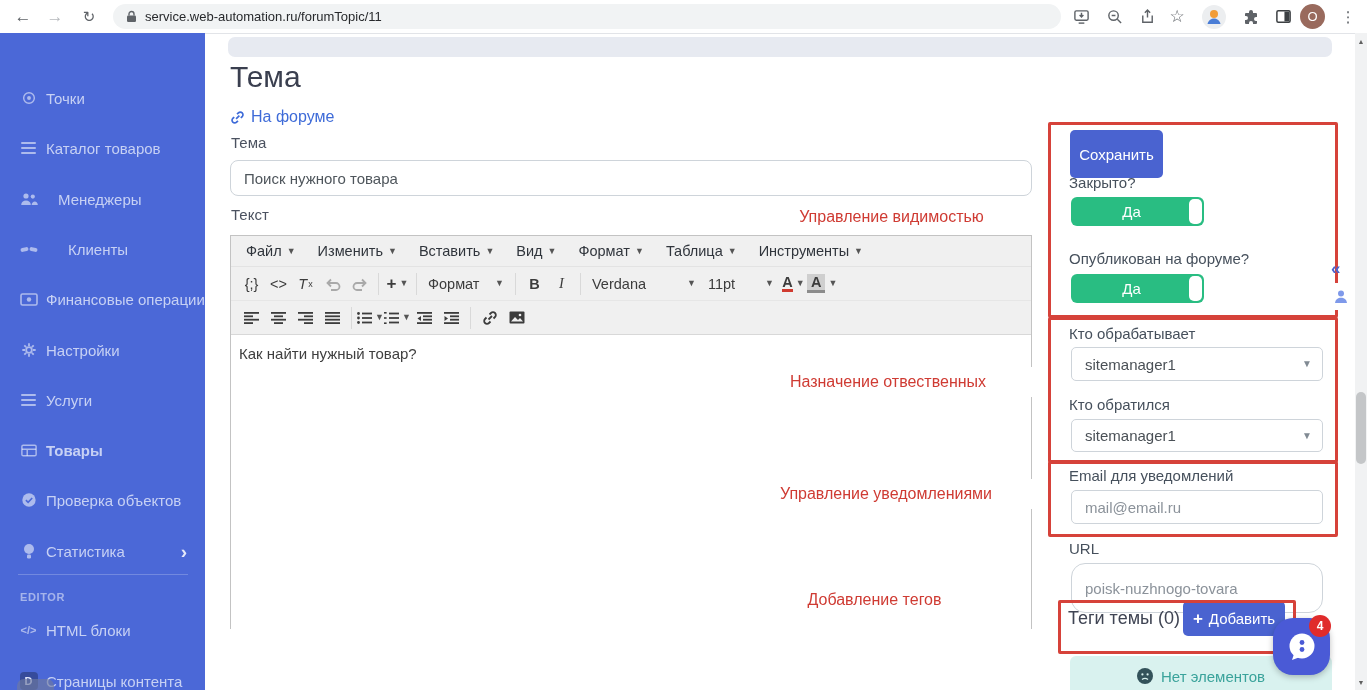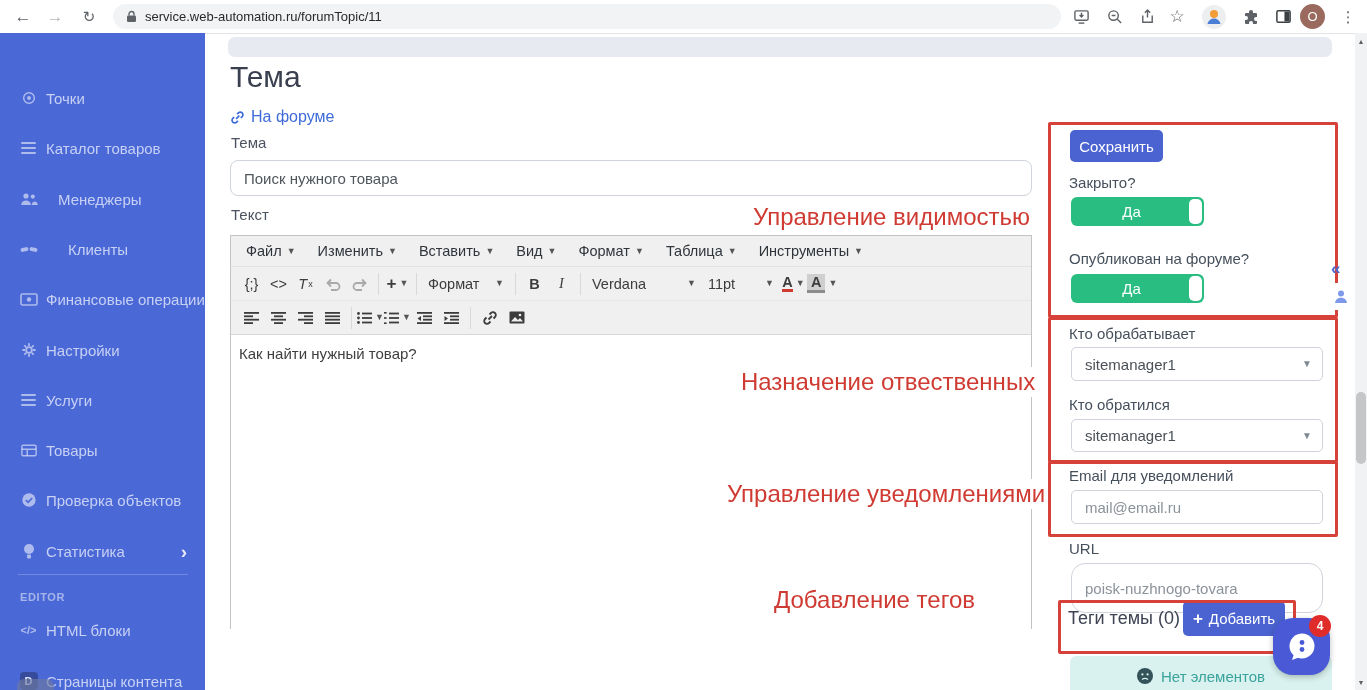--- a/index.html
+++ b/index.html
@@ -44,21 +44,21 @@
   .tbtn{min-width:27px;height:26px;display:flex;align-items:center;justify-content:center;color:#3c3c3c;font-size:14.5px;
         border-radius:3px;gap:3px;cursor:pointer;}
   .tbtn.dim{color:#a9a9a9;}
   .tsep{width:1px;height:22px;background:#d9d9d9;margin:0 5px;}
   .fontdd{justify-content:space-between;padding:0 6px;color:#3c3c3c;}
   .A-red{border-bottom:3px solid #d03b30;line-height:1;font-weight:bold;}
   .A-bg{background:#cfcfcf;padding:1px 4px;font-weight:bold;border-bottom:3px solid #8c8c8c;line-height:1;}
   .mce-content{background:#fff;border-top:1px solid #d8d8d8;height:358px;padding:10px 8px;box-sizing:border-box;
                font-size:15px;color:#3f3f3f;}
   
-  .ann{position:absolute;background:#fff;color:#cf3b33;font-size:24px;display:flex;align-items:center;justify-content:center;white-space:nowrap;}
+  .ann{position:absolute;background:#fff;color:#cf3b33;font-size:16px;display:flex;align-items:center;justify-content:center;white-space:nowrap;}
   .redbox{position:absolute;border:3px solid #d6423a;border-radius:2px;pointer-events:none;}
   
   .plabel{position:absolute;font-size:15px;color:#46505c;white-space:nowrap;}
   .btn-blue{position:absolute;background:#4a63d0;color:#fff;border-radius:5px;display:flex;align-items:center;
             justify-content:center;font-size:15px;cursor:pointer;gap:6px;}
   .toggle{position:absolute;width:133px;height:29px;background:#29bd82;border-radius:6px;color:#fff;font-size:15px;
           display:flex;align-items:center;justify-content:center;padding-right:12px;box-sizing:border-box;cursor:pointer;}
   .knob{position:absolute;right:2px;top:2px;bottom:2px;width:13px;background:#fff;border-radius:5px;}
   .pselect{position:absolute;background:#fff;border:1px solid #ced4da;border-radius:5px;font-size:15px;color:#4a5056;
            display:flex;align-items:center;justify-content:space-between;padding:0 10px 0 13px;box-sizing:border-box;cursor:pointer;}
@@ -199,21 +199,21 @@
     <div class="sb-item" style="top:354px;">
       <span class="sb-ico">
           <svg width="15" height="12" viewBox="0 0 15 12" fill="rgba(255,255,255,.55)">
             <rect y="0" width="15" height="2" rx="1"></rect>
             <rect y="5" width="15" height="2" rx="1"></rect>
             <rect y="10" width="15" height="2" rx="1"></rect>
           </svg>
         </span>
       <span class="sb-label">Услуги</span>
     </div>
-    <div class="sb-item" style="top:404px;">
+    <div class="sb-item" style="top:404px;font-weight:bold;">
       <span class="sb-ico">
           <svg width="16" height="13" viewBox="0 0 18 14" fill="none" stroke="rgba(255,255,255,.55)" stroke-width="1.6">
             <rect x="1" y="1" width="16" height="12" rx="1.5"></rect>
             <path d="M1 5.5h16M7 5.5V13"></path>
           </svg>
         </span>
       <span class="sb-label">Товары</span>
     </div>
     <div class="sb-item" style="top:454px;">
       <span class="sb-ico">
@@ -439,21 +439,21 @@
     <div class="mce-content">
       <span>Как найти нужный товар?</span>
     </div>
   </div>
 
   <div class="ann" style="left:748px;top:201px;width:287px;height:31px;">Управление видимостью</div>
   <div class="ann" style="left:744px;top:367px;width:288px;height:30px;">Назначение отвественных</div>
   <div class="ann" style="left:735px;top:479px;width:302px;height:30px;">Управление уведомлениями</div>
   <div class="ann" style="left:773px;top:585px;width:203px;height:29px;">Добавление тегов</div>
 
-  <div class="btn-blue" style="left:1070px;top:130px;width:93px;height:32px;">Сохранить</div>
+  <div class="btn-blue" style="left:1070px;top:130px;width:93px;height:48px;">Сохранить</div>
 
   <div class="plabel" style="left:1069px;top:174px;">Закрыто?</div>
   <div class="toggle" style="left:1071px;top:197px;">
     <span>Да</span>
     <span class="knob"></span>
   </div>
 
   <div class="plabel" style="left:1069px;top:250px;">Опубликован на форуме?</div>
   <div class="toggle" style="left:1071px;top:274px;">
     <span>Да</span>

